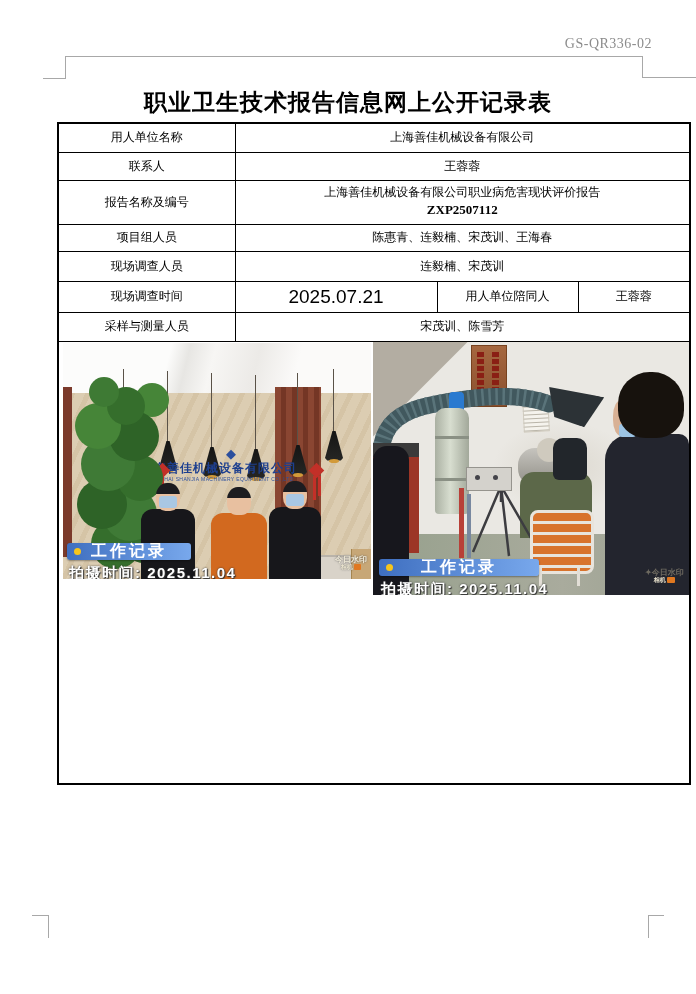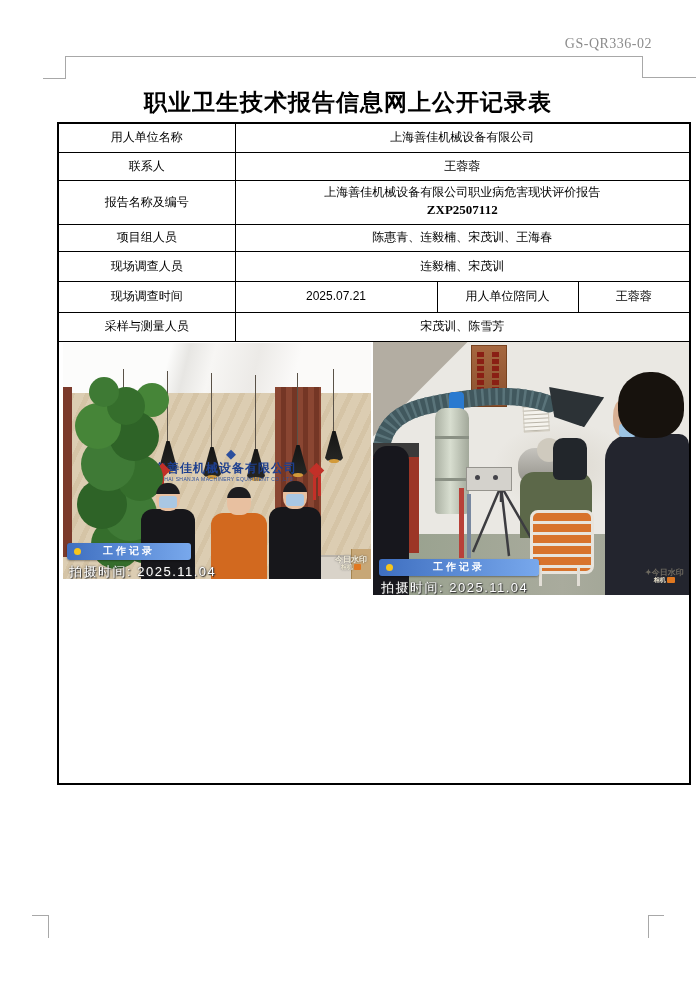--- a/index.html
+++ b/index.html
@@ -32,24 +32,24 @@
   td.val{}
   .rpt-line2{font-family:"Liberation Serif", serif;font-weight:bold;font-size:13px;margin-top:2px;}
   td.photos-cell{vertical-align:top;padding:0;}
 
   
   .photo{position:absolute;overflow:hidden;background:#ddd;}
   .ph{position:absolute;}
   .wm-banner{position:absolute;height:17px;border-radius:3px;
              background:linear-gradient(90deg,#3f6fc0,#78a8ec);
              display:flex;align-items:center;justify-content:center;
-             color:#fff;font-size:10px;font-weight:bold;letter-spacing:3px;
+             color:#fff;font-size:16px;font-weight:bold;letter-spacing:3px;
              box-shadow:0 1px 2px rgba(0,0,0,.35);}
   .wm-dot{position:absolute;left:7px;top:5px;width:7px;height:7px;border-radius:50%;background:#f6c51c;}
-  .wm-time{position:absolute;color:#fff;font-size:13px;font-weight:normal;letter-spacing:1.5px;
+  .wm-time{position:absolute;color:#fff;font-size:15px;font-weight:bold;letter-spacing:1.5px;
            text-shadow:0 0 2px #333,1px 1px 1px #333;white-space:nowrap;}
   .wm-logo{position:absolute;color:#f2ecd9;font-size:8px;font-weight:bold;line-height:1.2;
            text-shadow:0 0 2px #555;white-space:nowrap;}
   .wm-logo .sub{display:block;font-size:6px;color:#efe8d2;}
   .wm-logo .chip{display:inline-block;background:#e07820;color:#fff;font-size:5px;
                  padding:0 2px;border-radius:1px;vertical-align:top;}
 
   
   .photo-left{left:2px;top:1px;width:308px;height:236px;background:#d9c9ae;}
   .lp-ceiling{left:0;top:0;width:308px;height:50px;
@@ -166,21 +166,21 @@
     <tr style="height:27px">
       <td class="lbl">项目组人员</td>
       <td class="val" colspan="3">陈惠青、连毅楠、宋茂训、王海春</td>
     </tr>
     <tr style="height:30px">
       <td class="lbl">现场调查人员</td>
       <td class="val" colspan="3">连毅楠、宋茂训</td>
     </tr>
     <tr style="height:31px">
       <td class="lbl">现场调查时间</td>
-      <td class="val" style="font-size:12px">2025.07.21</td>
+      <td class="val" style="font-size:19px">2025.07.21</td>
       <td class="lbl">用人单位陪同人</td>
       <td class="val">王蓉蓉</td>
     </tr>
     <tr style="height:29px">
       <td class="lbl">采样与测量人员</td>
       <td class="val" colspan="3">宋茂训、陈雪芳</td>
     </tr>
     <tr style="height:441px">
       <td colspan="4" class="photos-cell">
         <div style="position:relative;width:628px;height:441px;">

